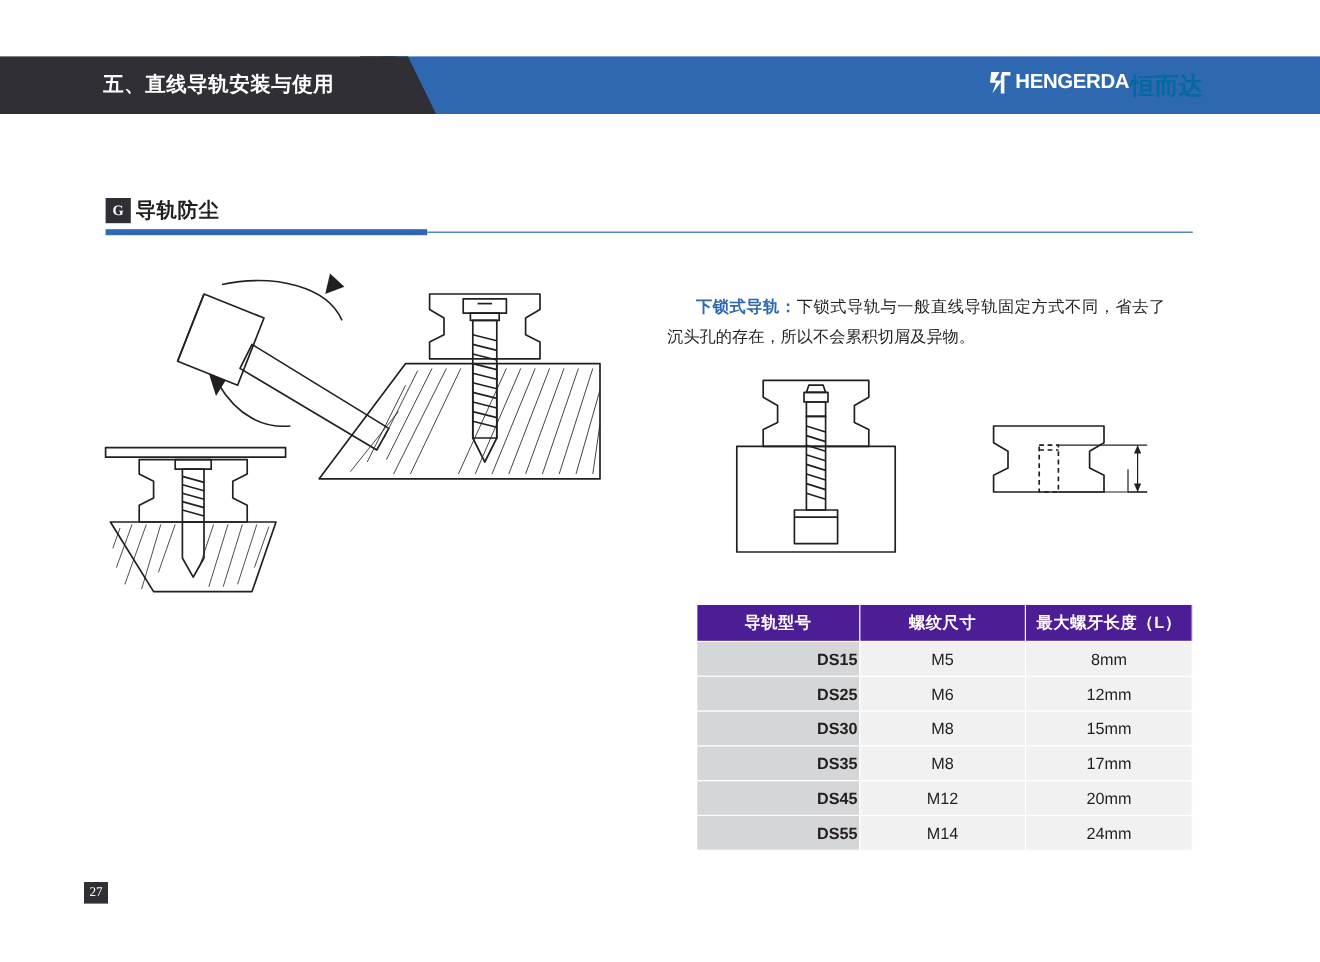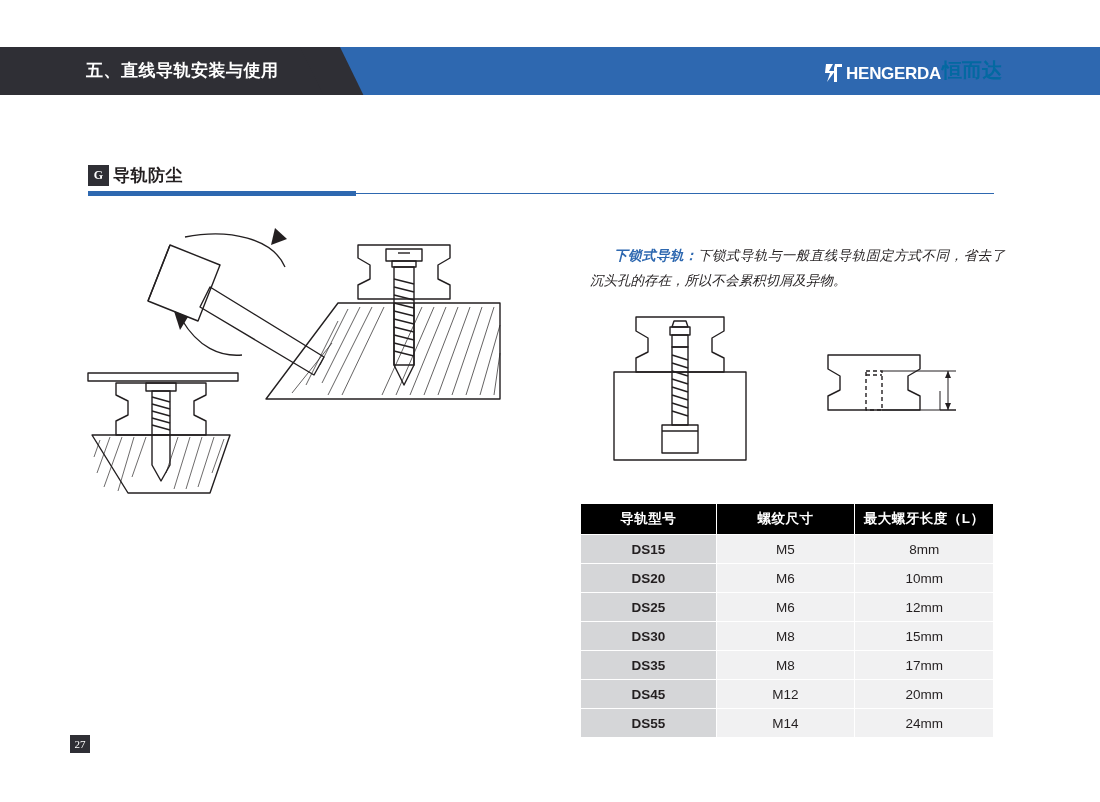--- a/index.html
+++ b/index.html
@@ -73,21 +73,21 @@
     font-weight: bold;
     color: #ffffff;
     letter-spacing: 0.5px;
     white-space: nowrap;
   }
   .logo {
     position: absolute;
     right: 98px;
     top: 11px;
     display: flex;
-    align-items: flex-end;
+    align-items: flex-start;
     height: 26px;
     white-space: nowrap;
   }
   .logo-mark {
     width: 20px;
     height: 22px;
     margin-right: 2px;
     position: relative;
   }
   .logo-en {
@@ -154,25 +154,24 @@
     font-size: 13.5px;
     line-height: 25px;
     color: #231f20;
     text-align: justify;
   }
   .para b.lead {
     color: #2e68b0;
     font-weight: bold;
   }
   #right-para {
-    left: 590px;
+    left: 556px;
     top: 243px;
     width: 415px;
     text-indent: 24px;
-    font-style: italic;
   }
   #left-para {
     left: 88px;
     top: 598px;
     width: 418px;
     text-indent: 24px;
   }
 
   
   .fig {
@@ -182,39 +181,40 @@
   
   .spec-table {
     position: absolute;
     left: 580px;
     top: 503px;
     width: 414px;
     border-collapse: collapse;
     font-size: 13.5px;
   }
   .spec-table th {
-    background: #000000;
+    background: #4c1d95;
     color: #ffffff;
     font-weight: bold;
     height: 28px;
     border: 1px solid #ffffff;
     font-size: 13.5px;
     letter-spacing: 0.5px;
     margin-top: 32px;
   }
   .spec-table td {
     height: 26px;
     text-align: center;
     border: 1px solid #ffffff;
     background: #f1f1f2;
     color: #231f20;
   }
   .spec-table td.model {
     background: #d5d6d8;
     font-weight: bold;
+    text-align: right;
   }
   .spec-table col.c1 { width: 136px; }
   .spec-table col.c2 { width: 139px; }
   .spec-table col.c3 { width: 139px; }
 
   
   .page-num {
     position: absolute;
     left: 70px;
     top: 735px;
@@ -384,25 +384,20 @@
         <th>最大螺牙长度（L）</th>
       </tr>
     </thead>
     <tbody>
       <tr>
         <td class="model">DS15</td>
         <td>M5</td>
         <td>8mm</td>
       </tr>
       <tr>
-        <td class="model">DS20</td>
-        <td>M6</td>
-        <td>10mm</td>
-      </tr>
-      <tr>
         <td class="model">DS25</td>
         <td>M6</td>
         <td>12mm</td>
       </tr>
       <tr>
         <td class="model">DS30</td>
         <td>M8</td>
         <td>15mm</td>
       </tr>
       <tr>

